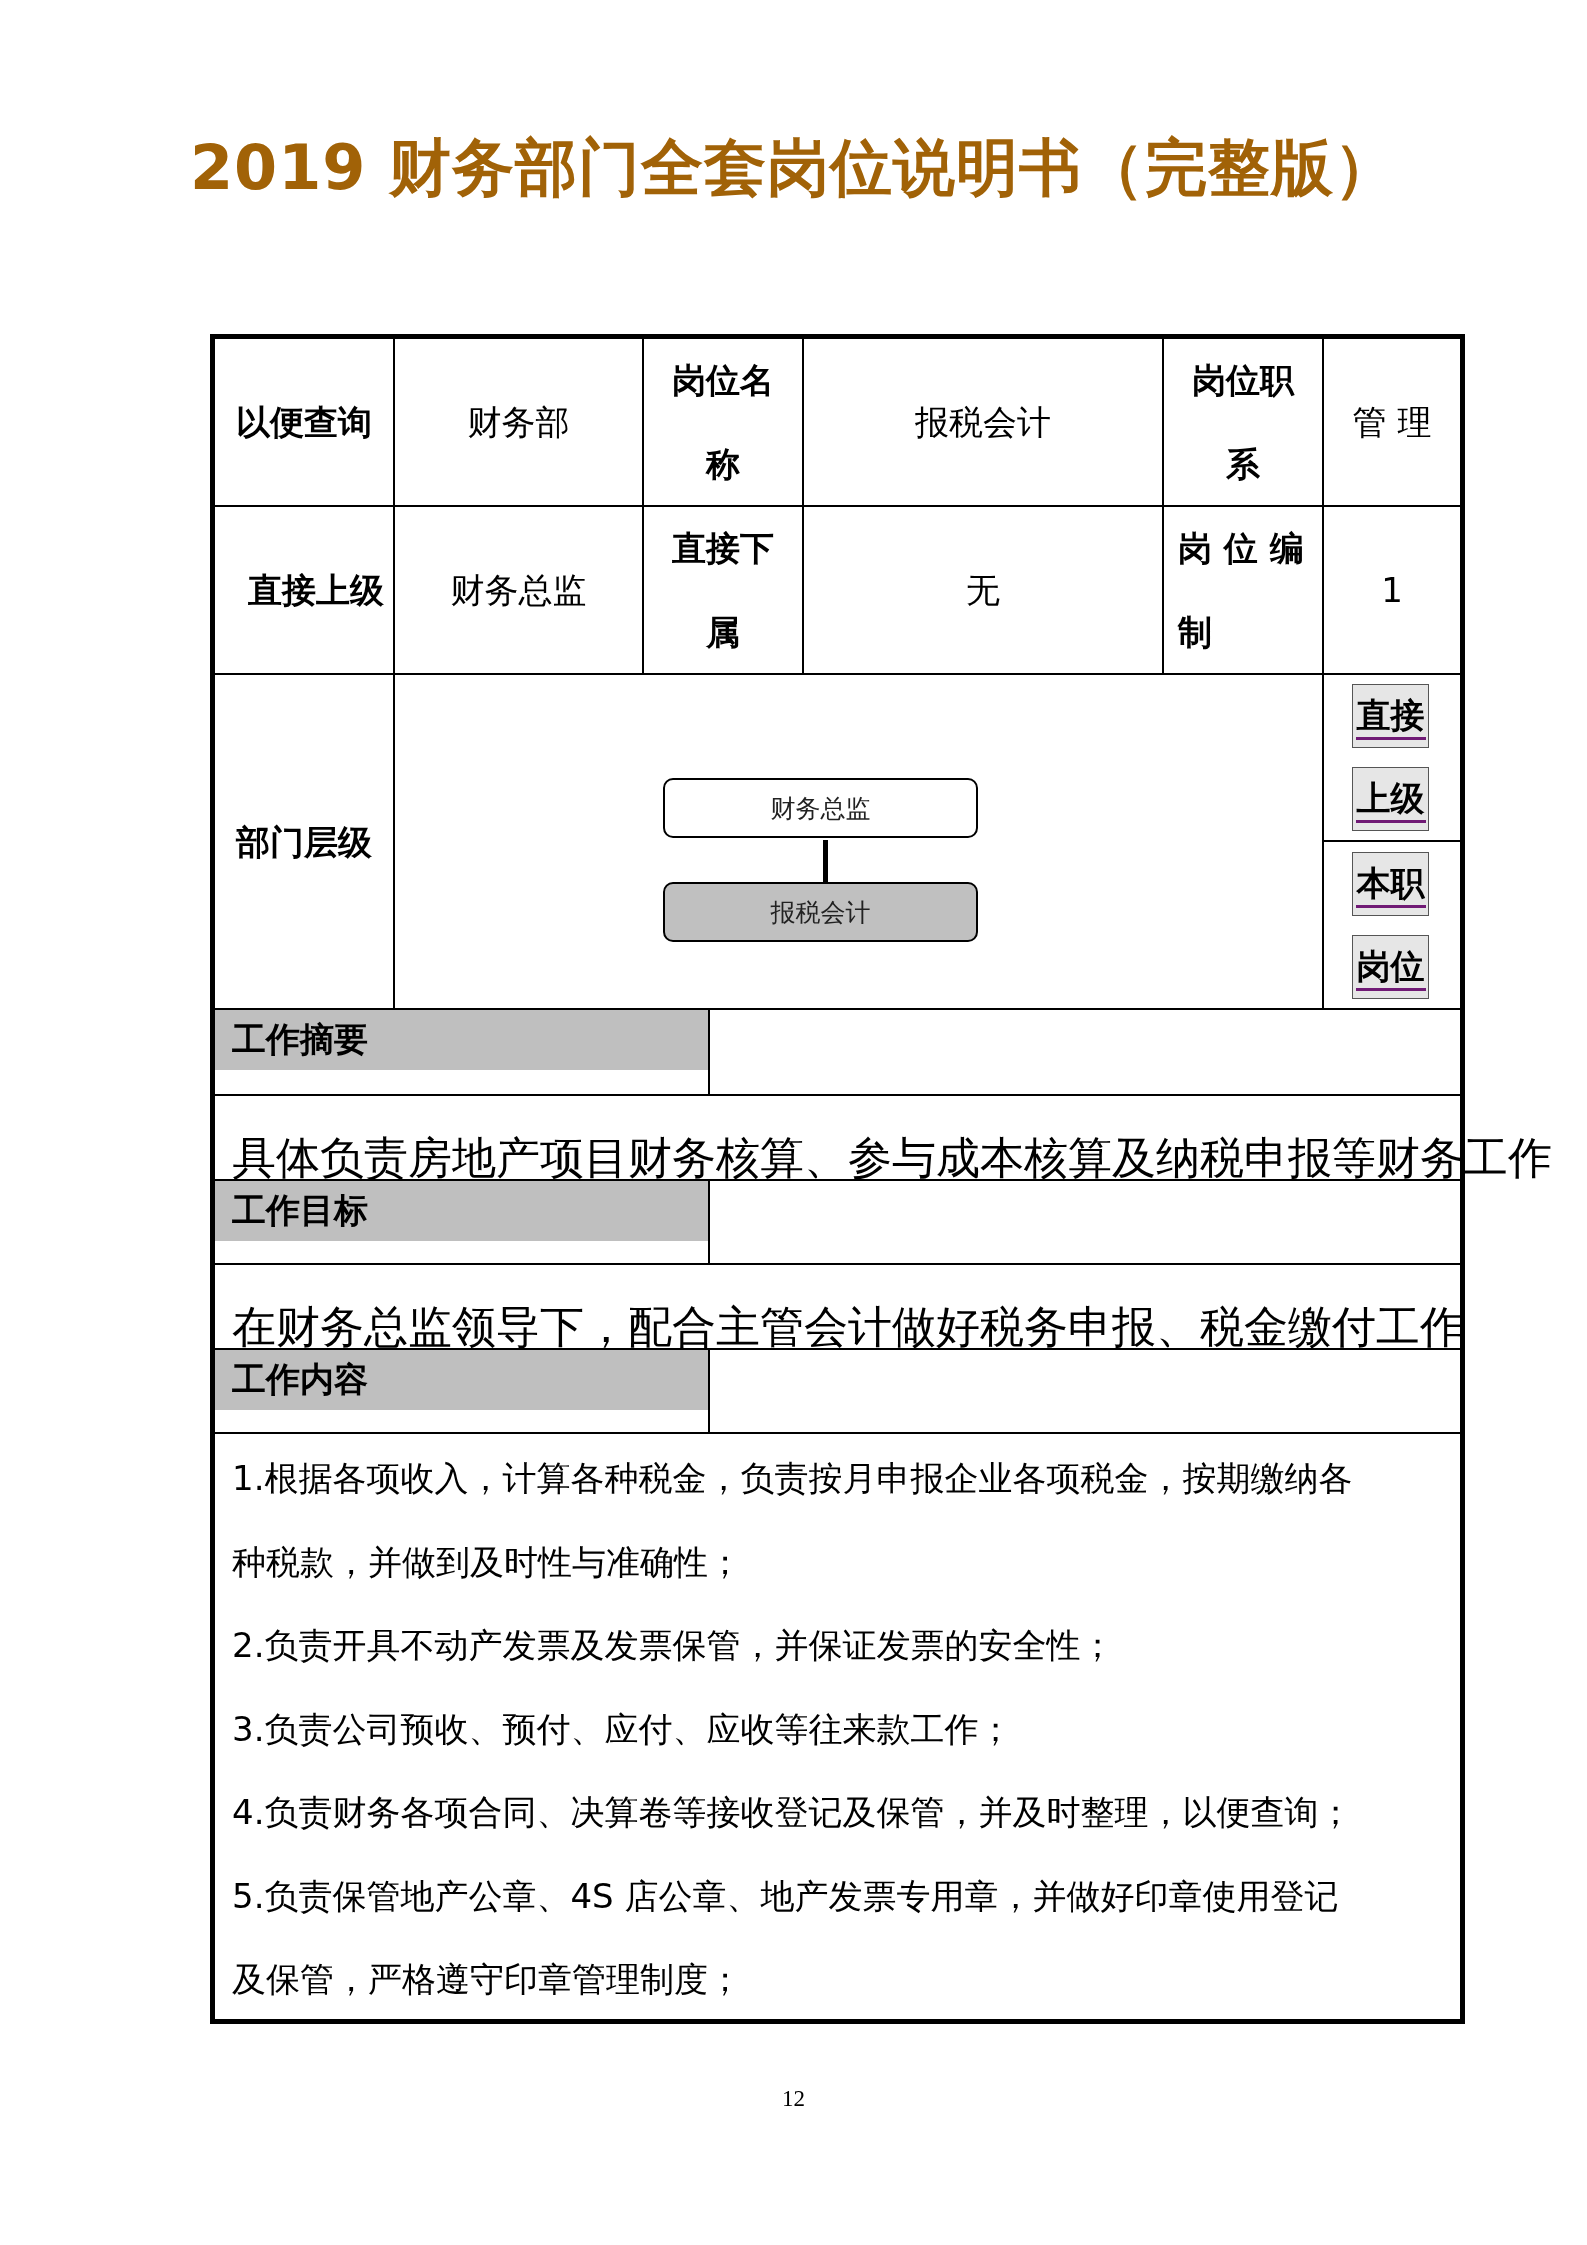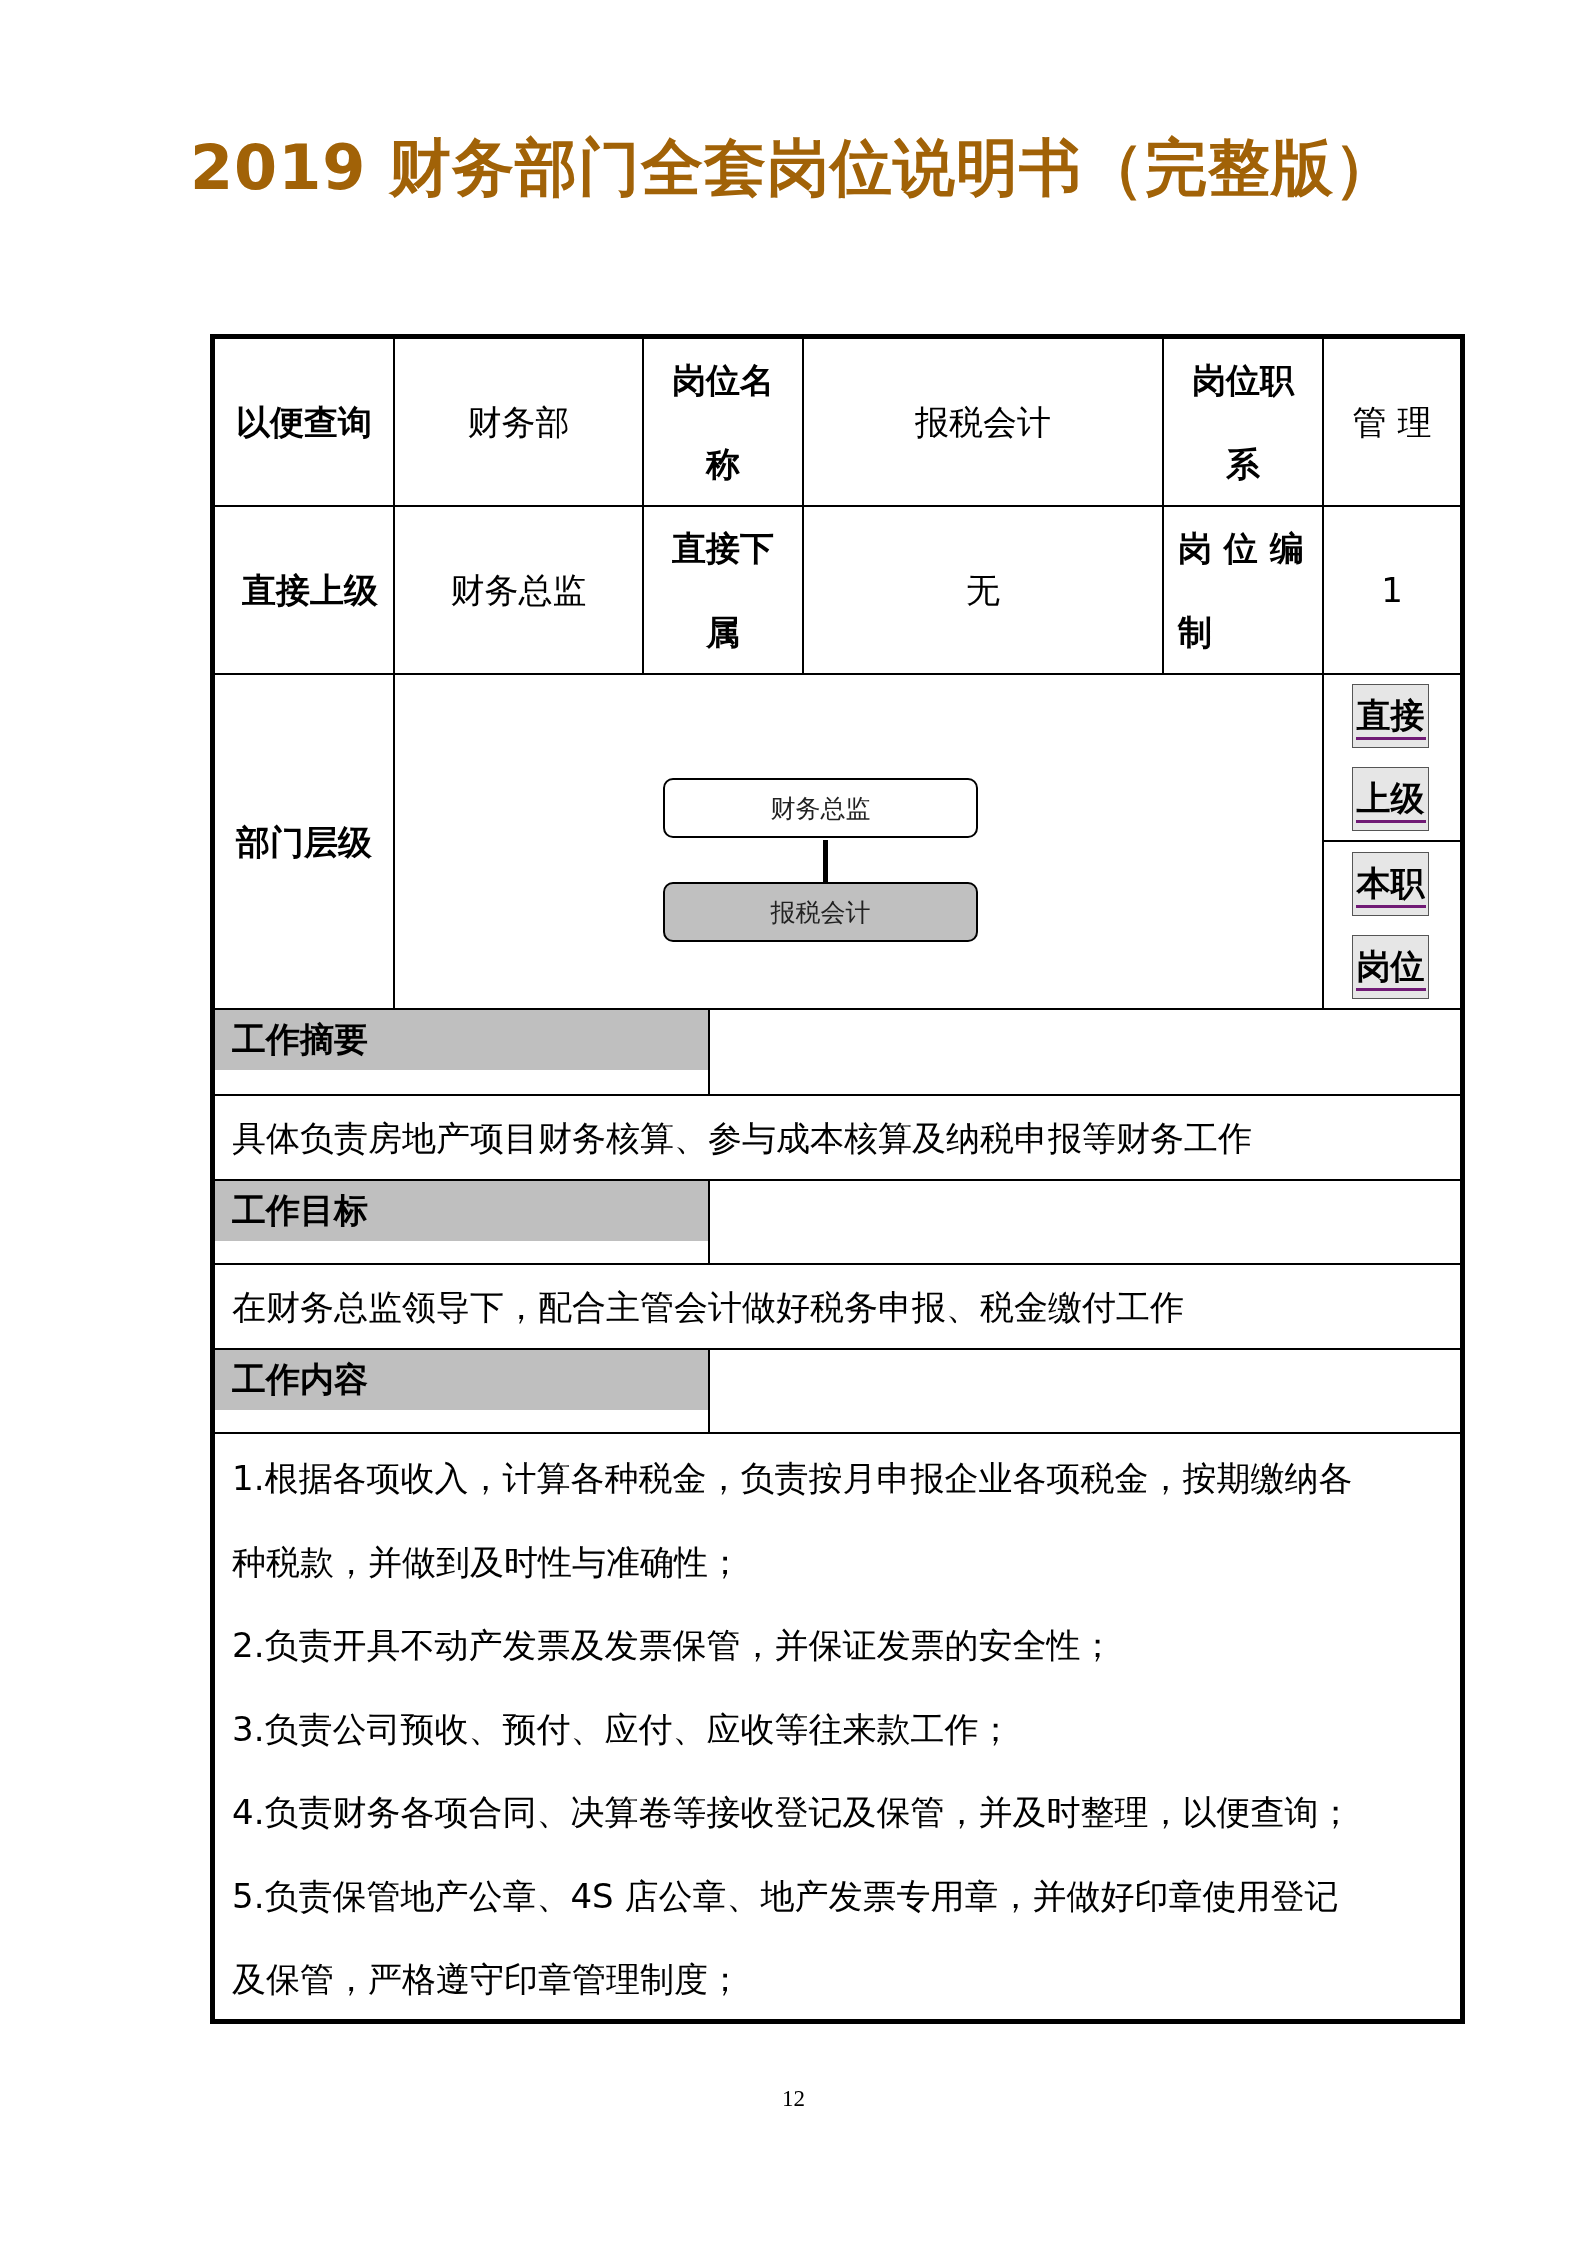--- a/index.html
+++ b/index.html
@@ -27,21 +27,21 @@
   .org-line { position: absolute; width: 5px; background: #000; }
 
   .legend-box { position: absolute; width: 77px; height: 64px; background: #e6e6e6; border: 1px solid #555;
                 box-sizing: border-box; font-size: 34px; font-weight: bold; display: flex; align-items: center;
                 justify-content: center; }
   .legend-box span { border-bottom: 3px solid #701a75; line-height: 44px; padding: 0 1px; }
 
   .sect-head { position: absolute; left: 0; width: 493px; height: 60px; background: #bfbfbf;
                display: flex; align-items: center; padding-left: 17px; box-sizing: border-box;
                font-size: 34px; font-weight: bold; }
-  .sect-text { position: absolute; left: 17px; right: 10px; font-size: 34px; line-height: 84px; white-space: nowrap; }
+  .sect-text { position: absolute; left: 17px; right: 10px; font-size: 44px; line-height: 84px; white-space: nowrap; margin-top: 20px; }
   .content-lines { position: absolute; left: 17px; right: 6px; top: 1098px; font-size: 34px; line-height: 83.5px; }
   .content-lines div { white-space: nowrap; }
 
   .page-num { position: absolute; left: 0; width: 1587px; top: 2086px; text-align: center;
               font-family: "Liberation Serif", "DejaVu Serif", serif; font-size: 23px; }
 </style>
 </head>
 <body>
 
 <div class="title">2019 财务部门全套岗位说明书（完整版）</div>
@@ -64,21 +64,21 @@
     <span>岗位名</span>
     <span>称</span>
   </div>
   <div class="cell" style="left:589px; top:0; width:358px; height:166px;">报税会计</div>
   <div class="cell b two-line" style="left:949px; top:0; width:158px; height:166px;">
     <span>岗位职</span>
     <span>系</span>
   </div>
   <div class="cell" style="left:1109px; top:0; width:136px; height:166px; white-space:pre;">管 理</div>
 
-  <div class="cell b" style="left:6px; top:168px; width:178px; height:166px;">直接上级</div>
+  <div class="cell b" style="left:12px; top:168px; width:178px; height:166px;">直接上级</div>
   <div class="cell" style="left:180px; top:168px; width:247px; height:166px;">财务总监</div>
   <div class="cell b two-line" style="left:429px; top:168px; width:158px; height:166px;">
     <span>直接下</span>
     <span>属</span>
   </div>
   <div class="cell" style="left:589px; top:168px; width:358px; height:166px;">无</div>
   <div class="cell b two-line" style="left:949px; top:168px; width:158px; height:166px; align-items:flex-start; padding-left:14px;">
     <span style="white-space:pre;">岗 位 编</span>
     <span>制</span>
   </div>

